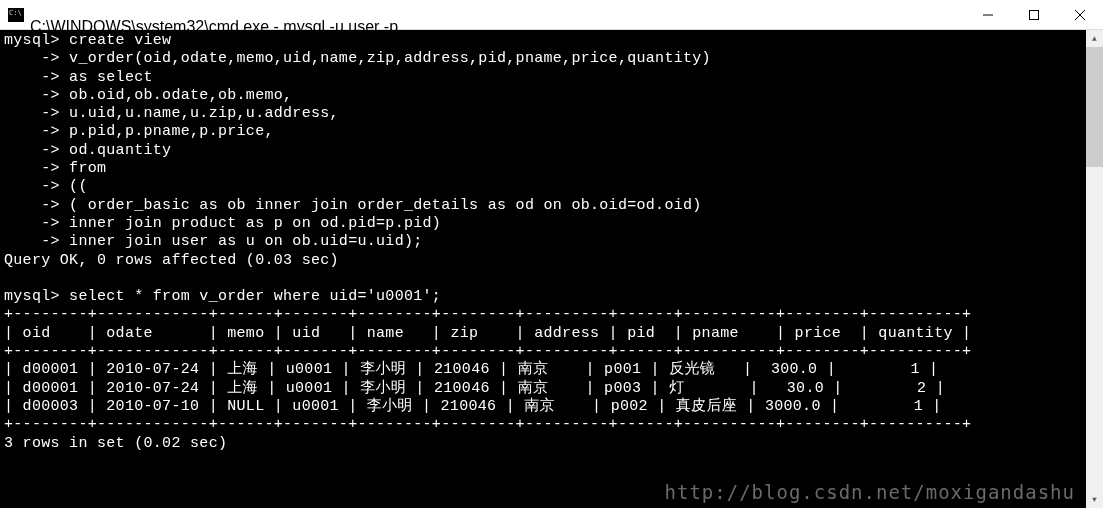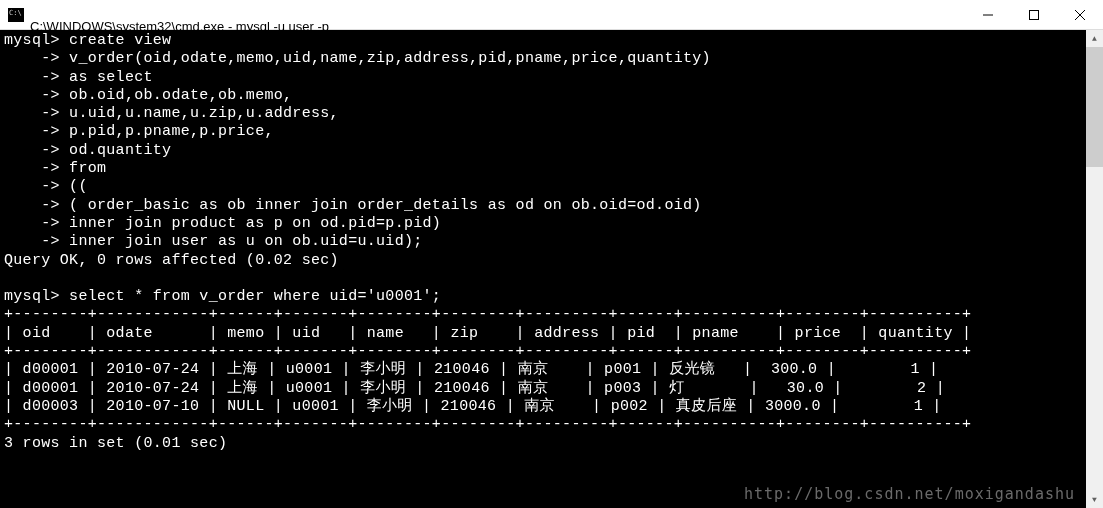--- a/index.html
+++ b/index.html
@@ -40,21 +40,21 @@
     .titlebar-icon::before {
       content: "C:\\";
       color: #ccc;
       font-size: 7px;
       font-family: Consolas, monospace;
       position: absolute;
       top: 1px;
       left: 1px;
     }
     .titlebar-title {
-      font-size: 13px;
+      font-size: 16px;
       color: #000;
       font-family: "Segoe UI", Tahoma, sans-serif;
       margin-top: 24px;
     }
     .titlebar-controls {
       display: flex;
       height: 100%;
     }
     .titlebar-btn {
       width: 46px;
@@ -117,21 +117,21 @@
       top: 17px;
       width: 17px;
       height: 120px;
       background: #cdcdcd;
     }
     .watermark {
       position: absolute;
       right: 28px;
       bottom: 5px;
       color: #6a6a6a;
-      font-size: 15px;
+      font-size: 19px;
       font-family: Consolas, monospace;
       letter-spacing: 1px;
     }
   </style>
 </head>
 <body>
 
 <div class="titlebar">
   <div class="titlebar-left">
     <div class="titlebar-icon"></div>
@@ -162,31 +162,31 @@
 <span>    -&gt; as select</span>
 <span>    -&gt; ob.oid,ob.odate,ob.memo,</span>
 <span>    -&gt; u.uid,u.name,u.zip,u.address,</span>
 <span>    -&gt; p.pid,p.pname,p.price,</span>
 <span>    -&gt; od.quantity</span>
 <span>    -&gt; from</span>
 <span>    -&gt; ((</span>
 <span>    -&gt; ( order_basic as ob inner join order_details as od on ob.oid=od.oid)</span>
 <span>    -&gt; inner join product as p on od.pid=p.pid)</span>
 <span>    -&gt; inner join user as u on ob.uid=u.uid);</span>
-<span>Query OK, 0 rows affected (0.02 sec)</span>
+<span>Query OK, 0 rows affected (0.03 sec)</span>
 <span></span>
 <span>mysql&gt; select * from v_order where uid='u0001';</span>
 <span>+--------+------------+------+-------+--------+--------+---------+------+----------+--------+----------+</span>
 <span>| oid    | odate      | memo | uid   | name   | zip    | address | pid  | pname    | price  | quantity |</span>
 <span>+--------+------------+------+-------+--------+--------+---------+------+----------+--------+----------+</span>
 <span>| d00001 | 2010-07-24 | 上海 | u0001 | 李小明 | 210046 | 南京    | p001 | 反光镜   |  300.0 |        1 |</span>
 <span>| d00001 | 2010-07-24 | 上海 | u0001 | 李小明 | 210046 | 南京    | p003 | 灯       |   30.0 |        2 |</span>
 <span>| d00003 | 2010-07-10 | NULL | u0001 | 李小明 | 210046 | 南京    | p002 | 真皮后座 | 3000.0 |        1 |</span>
 <span>+--------+------------+------+-------+--------+--------+---------+------+----------+--------+----------+</span>
-<span>3 rows in set (0.01 sec)</span></div>
+<span>3 rows in set (0.02 sec)</span></div>
 
 <div class="scrollbar">
   <div class="scrollbar-up">▲</div>
   <div class="scrollbar-thumb"></div>
   <div class="scrollbar-down">▼</div>
 </div>
 
 <div class="watermark">http://blog.csdn.net/moxigandashu</div>
 
 </body></html>

